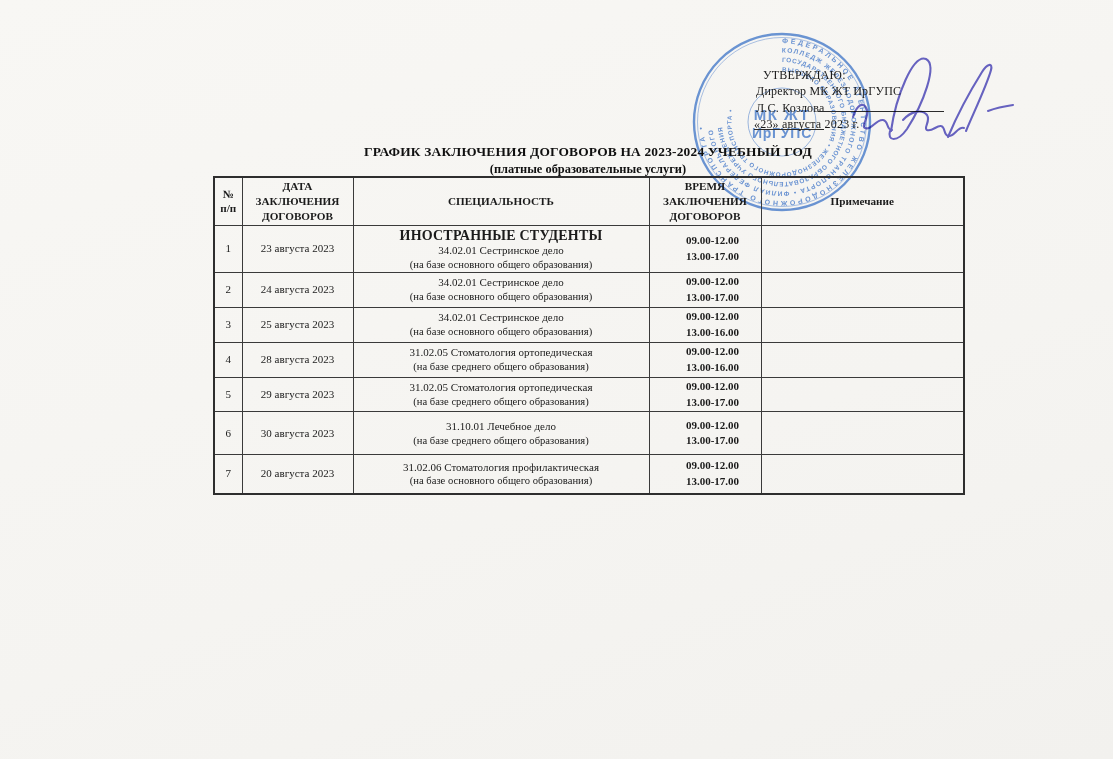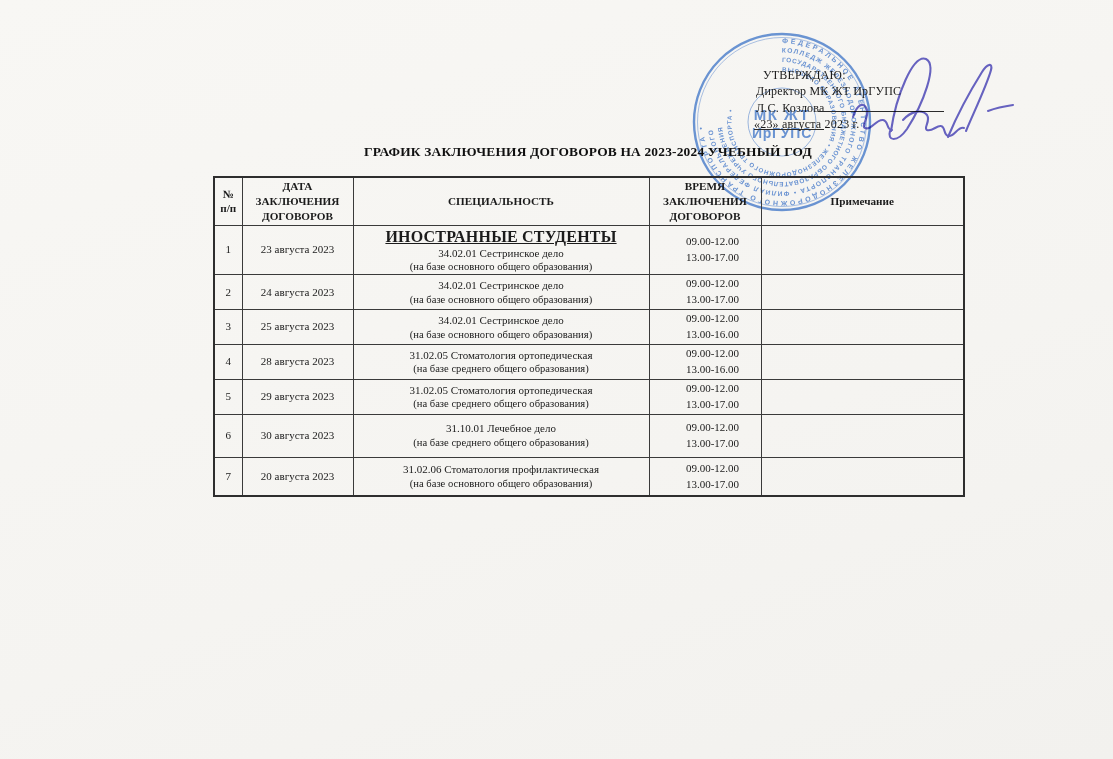--- a/index.html
+++ b/index.html
@@ -56,22 +56,22 @@
   table{border:2px solid #2e2e2e;}
   thead tr{height:48px;}
   th{font-weight:bold;white-space:pre-line;font-size:11.2px;line-height:1.3;}
   tbody tr:nth-child(1){height:44px;}
   tbody tr:nth-child(2){height:32px;}
   tbody tr:nth-child(3){height:28px;}
   tbody tr:nth-child(4){height:31px;}
   tbody tr:nth-child(5){height:32px;}
   tbody tr:nth-child(6){height:43px;}
   tbody tr:nth-child(7){height:39px;}
-  .c-time{font-weight:normal;white-space:pre-line;line-height:1.45;padding-left:18px;}
-  .spec-group{font-weight:bold;text-decoration:underline;font-size:16px;letter-spacing:.2px;}
+  .c-time{font-weight:bold;white-space:pre-line;line-height:1.45;padding-left:18px;}
+  .spec-group{font-weight:bold;font-size:14px;letter-spacing:.2px;}
   .spec-group:empty{display:none;}
   .spec-name{font-size:11px;}
   .spec-base{font-size:10.6px;}
 </style>
 </head>
 <body>
 
 <div class="page">
 
   <svg class="stamp" viewBox="0 0 220 220">
@@ -108,20 +108,21 @@
       <path d="M853,117 c4,-13 11,-16 14,-7 c2,7 -6,16 -2,18 c6,3 11,-9 18,-8 c6,1 3,10 9,10"></path>
       <path d="M891,131 C896,96 913,54 926,59 C938,65 923,104 907,129 C897,143 887,141 890,131"></path>
       <path d="M903,120 c8,-9 19,-11 24,-5 c4,6 -4,13 0,15 c5,2 10,-5 14,-4 c5,1 2,10 8,10 c6,0 9,-10 15,-8"></path>
       <path d="M948,137 C958,113 972,88 982,72 C987,64 993,62 991,70 C987,85 973,114 966,131"></path>
       <path d="M988,111 C996,108 1006,106 1013,105"></path>
     </g>
   </svg>
 
   <div class="title-wrap">
     <div class="title-main">ГРАФИК ЗАКЛЮЧЕНИЯ ДОГОВОРОВ НА 2023-2024 УЧЕБНЫЙ ГОД</div>
+    <div class="title-sub">(платные образовательные услуги)</div>
   </div>
 
   <div class="tbl-wrap">
     <table>
       <colgroup>
         <col style="width:28px">
           <col style="width:111px">
           <col style="width:296px">
           <col style="width:112px">
           <col style="width:203px">

